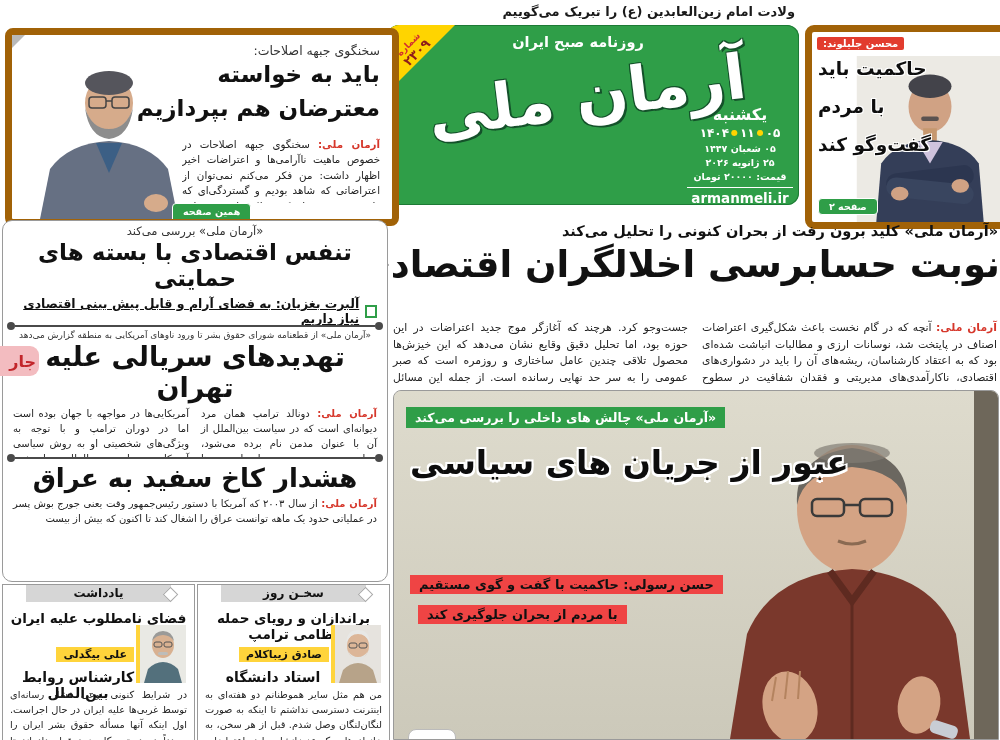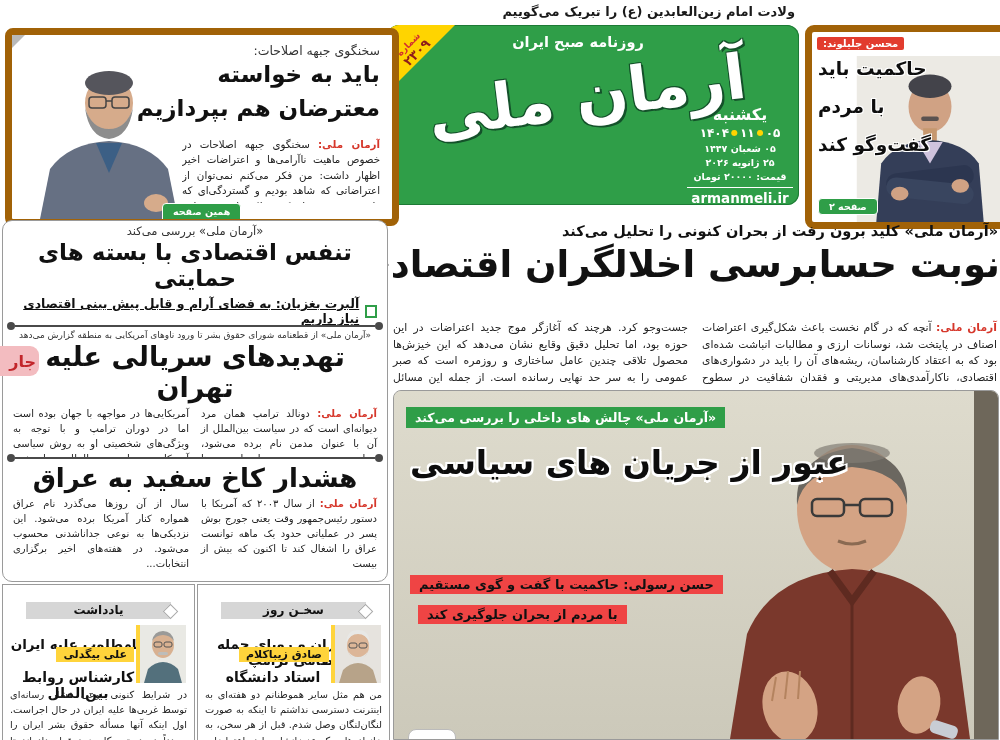--- a/index.html
+++ b/index.html
@@ -56,21 +56,21 @@
   
   .tl-box{left:5px;top:28px;width:380px;height:184px;}
   .fold{position:absolute;top:-1px;left:-1px;width:0;height:0;
         border-top:15px solid #b9b9b9;border-right:15px solid transparent;}
   .tl-photo{position:absolute;left:2px;bottom:0;width:172px;height:166px;}
   .tl-kicker{position:absolute;right:12px;top:8px;font-size:12.5px;color:#333;}
   .tl-h{position:absolute;right:12px;font-size:23px;font-weight:bold;text-align:right;}
   .tl-h1{top:26px;} .tl-h2{top:60px;}
   .tl-lead{position:absolute;right:12px;top:102px;width:198px;font-size:10.3px;
            line-height:1.5;text-align:justify;height:66px;overflow:hidden;color:#222;}
-  .tl-pill{position:absolute;left:150px;bottom:-1px;border-radius:4px 4px 0 0;}
+  .tl-pill{position:absolute;left:160px;bottom:-1px;border-radius:4px 4px 0 0;}
 
   
   .main-kicker{left:390px;top:223px;width:608px;text-align:right;font-size:14.5px;
                font-weight:bold;}
   .main-headline{left:388px;top:243px;width:612px;text-align:center;font-size:37px;
                  font-weight:bold;letter-spacing:-1px;white-space:nowrap;}
   .main-lead{left:393px;top:320px;width:604px;display:flex;gap:14px;font-size:10.8px;
              line-height:1.55;text-align:justify;color:#222;}
   .mcol{flex:1;}
   .main-lead .pageref{text-align:left;margin-top:1px;}
@@ -110,21 +110,21 @@
 
   
   .watermark{left:0;top:346px;width:36px;height:30px;background:#f3bcc0;z-index:6;
              border-radius:0 9px 9px 0;display:flex;align-items:center;overflow:hidden;
              color:#c2262b;font-weight:bold;font-size:16px;padding-right:3px;}
 
   
   .obox{top:584px;width:191px;height:156px;border:1px solid #9a9a9a;background:#fff;
         overflow:hidden;}
   .note-box{left:2px;} .word-box{left:197px;}
-  .ohdr{position:relative;margin:17px auto;width:76%;height:17px;background:#d6d6d6;
+  .ohdr{position:relative;margin:0 auto;width:76%;height:17px;background:#d6d6d6;
         text-align:center;font-size:12px;font-weight:bold;line-height:17px;color:#111;}
   .odiamond{position:absolute;right:-5px;top:4px;width:9px;height:9px;background:#fff;
             border:1px solid #aaa;transform:rotate(45deg);}
   .otitle{text-align:center;font-size:13.5px;font-weight:bold;margin-top:8px;}
   .oportrait{position:absolute;right:8px;top:40px;width:46px;height:58px;
              border-left:4px solid #ffd43b;}
   .oname{position:absolute;right:60px;top:62px;background:#ffd43b;font-size:11px;
          font-weight:bold;padding:1px 7px;}
   .orole{position:absolute;right:50px;top:84px;width:132px;text-align:center;
          font-size:14px;font-weight:bold;}
@@ -262,21 +262,20 @@
         <div><span class="redlbl">آرمان ملی:</span> <span>دونالد ترامپ همان مرد دیوانه‌ای است که در سیاست بین‌الملل از آن با عنوان مدمن نام برده می‌شود، سیاست مبتنی بر مرد دیوانه از مدت‌ها مدنظر</span></div>
         <div>آمریکایی‌ها در مواجهه با جهان بوده است اما در دوران ترامپ و با توجه به ویژگی‌های شخصیتی او به روش سیاسی آمریکا در سیاست بین‌الملل تبدیل شده است...</div>
       </div>
 
     </div>
     <div class="sep"></div>
     <div class="nitem n3">
       <div class="ihead ih3">هشدار کاخ سفید به عراق</div>
       <div class="icols">
         <div><span class="redlbl">آرمان ملی:</span> <span>از سال ۲۰۰۳ که آمریکا با دستور رئیس‌جمهور وقت یعنی جورج بوش پسر در عملیاتی حدود یک ماهه توانست عراق را اشغال کند تا اکنون که بیش از بیست</span></div>
-        <div>سال از آن روزها می‌گذرد نام عراق همواره کنار آمریکا برده می‌شود. این نزدیکی‌ها به نوعی جداناشدنی محسوب می‌شود. در هفته‌های اخیر برگزاری انتخابات...</div>
       </div>
 
     </div>
   </div>
 
   <div class="abs watermark">
     <span>جار</span>
   </div>
 
   <div class="abs obox note-box">

